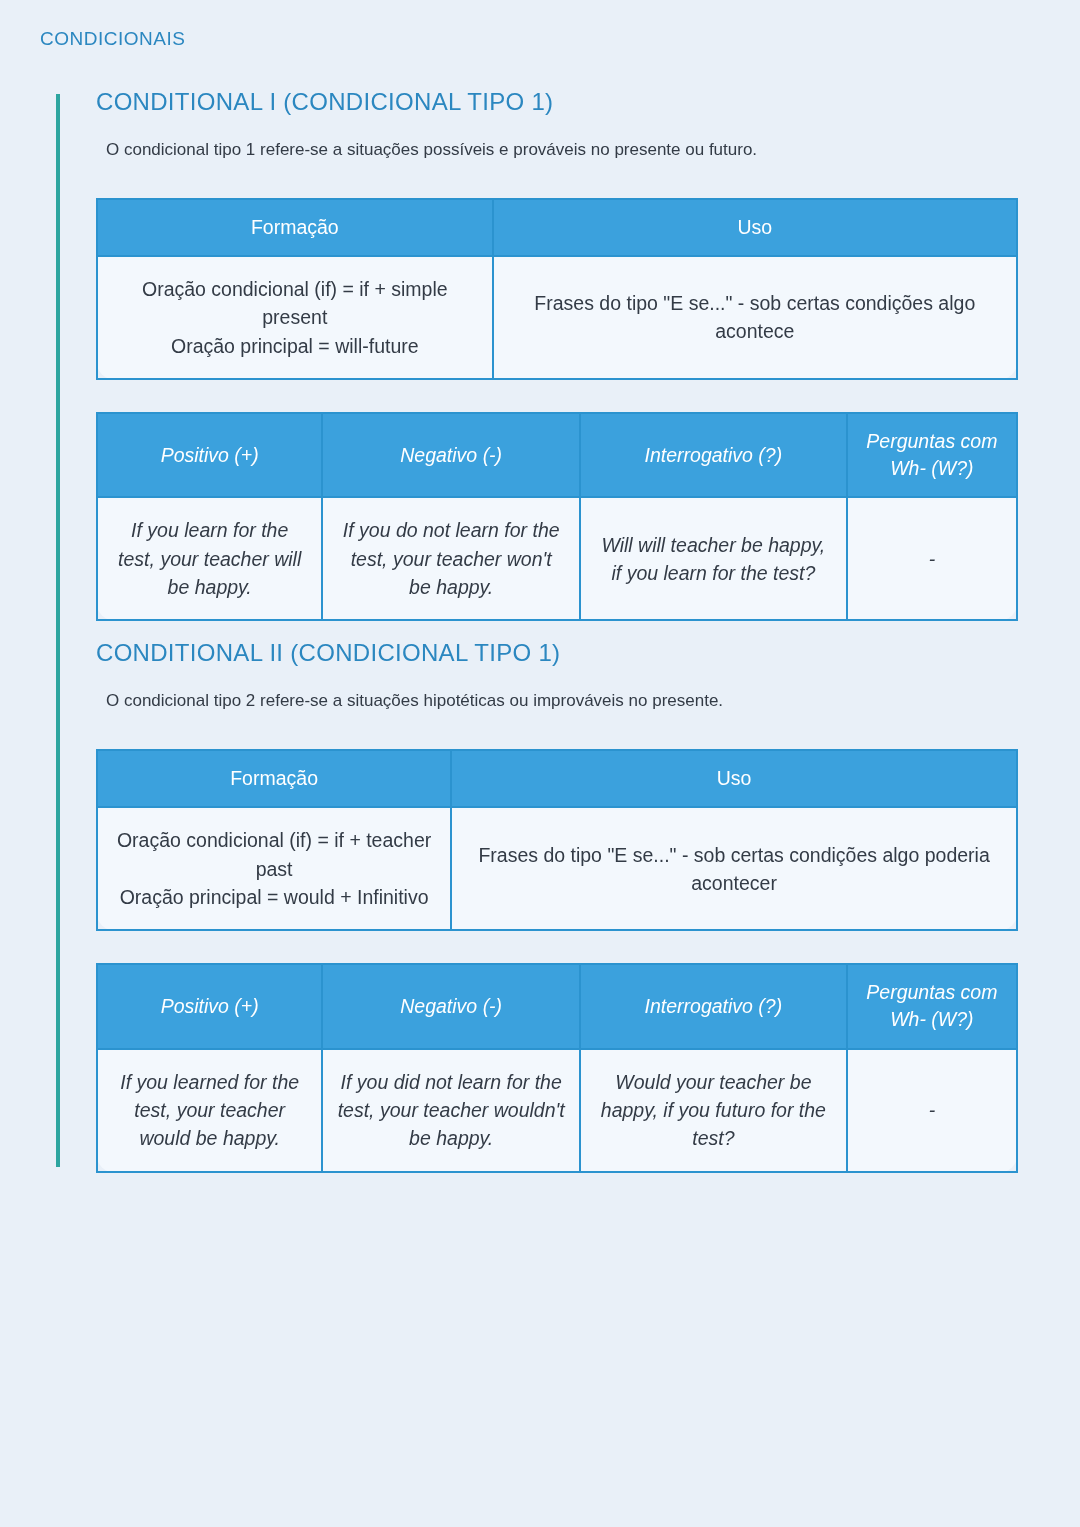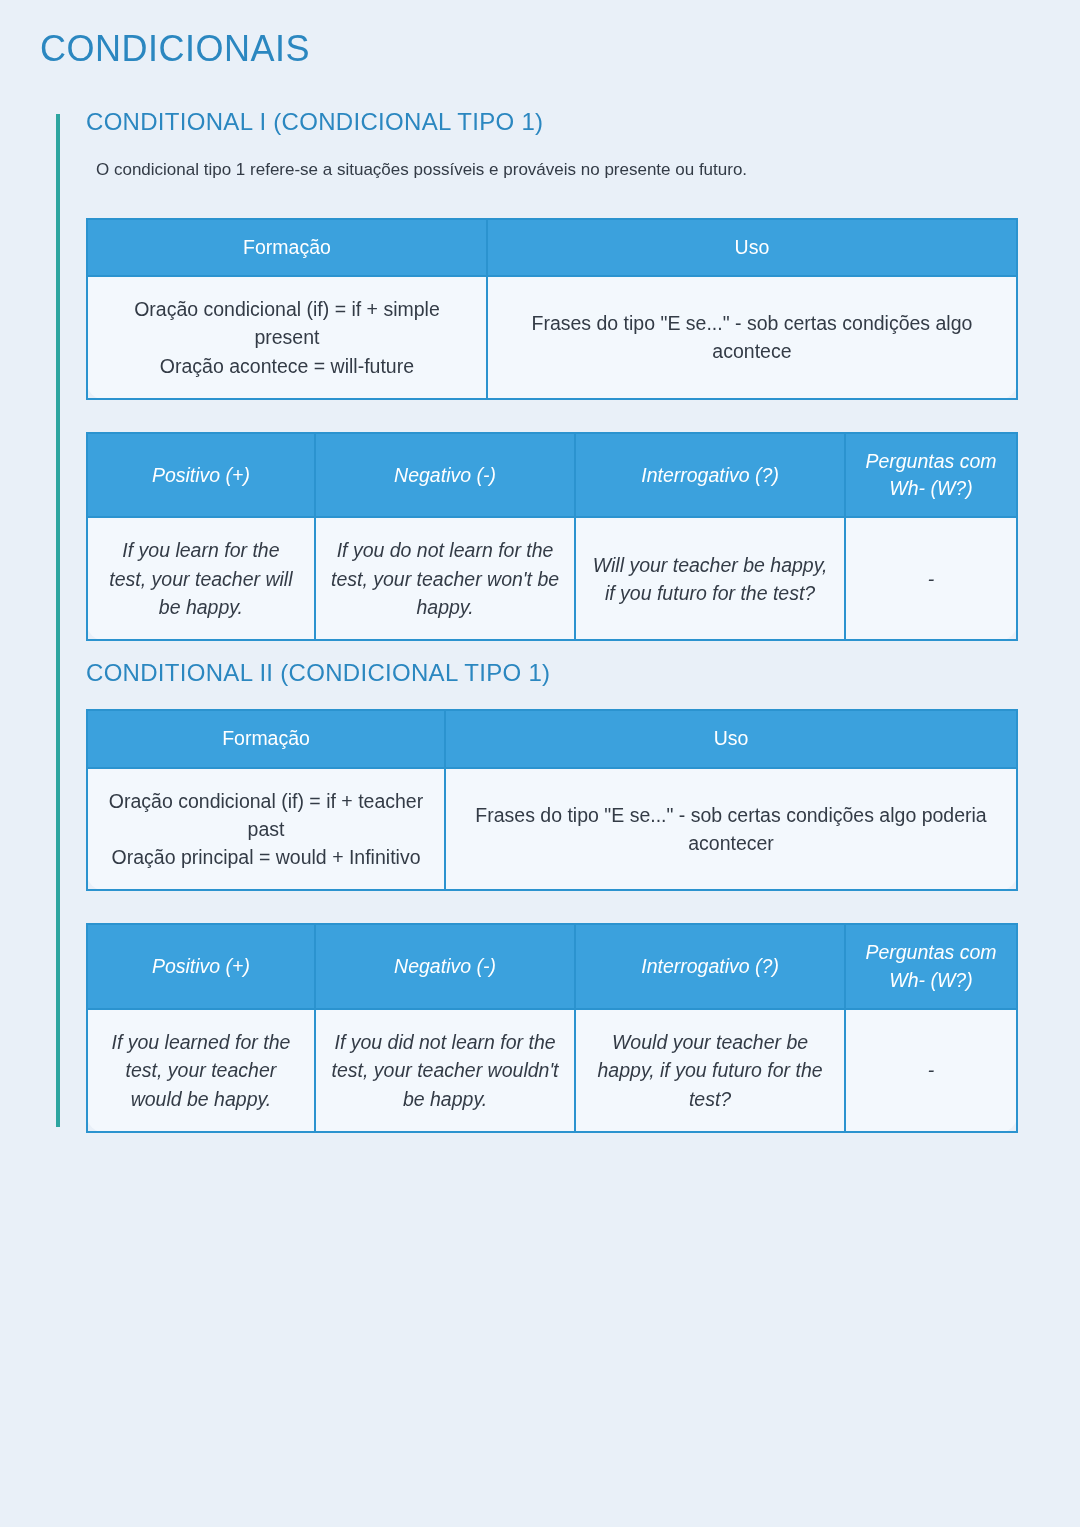--- a/index.html
+++ b/index.html
@@ -6,30 +6,30 @@
   html, body { margin: 0; padding: 0; }
   body {
     width: 1080px;
     min-height: 1527px;
     background: var(--page-bg, #e9f0f8);
     font-family: "Liberation Sans", "DejaVu Sans", sans-serif;
     color: var(--text-dark, #333b46);
   }
   .page { padding-top: 16px; }
   .page-title {
-    font-size: 36px;
+    font-size: 19px;
     font-weight: 400;
     letter-spacing: 0.5px;
     color: var(--accent-blue, #2b87c0);
     margin: 12px 0 38px 40px;
   }
   .content {
     position: relative;
     margin: 0 62px 0 56px;
-    padding-left: 30px;
+    padding-left: 40px;
   }
   .accent-line {
     position: absolute;
     left: 0;
     top: 6px;
     bottom: 6px;
     width: 4px;
     background: var(--teal-accent, #2da5a0);
   }
   .section-heading {
@@ -98,49 +98,50 @@
         <thead>
           <tr>
             <th>Formação</th>
             <th>Uso</th>
           </tr>
         </thead>
         <tbody>
           <tr>
             <td>
               <div>Oração condicional (if) = if + simple present</div>
-              <div>Oração acontece = will-future</div>
+              <div>Oração principal = will-future</div>
             </td>
             <td class="use-cell">Frases do tipo "E se..." - sob certas condições algo acontece</td>
           </tr>
         </tbody>
       </table>
 
       <table class="examples-table">
         <thead>
           <tr>
             <th>Positivo (+)</th>
             <th>Negativo (-)</th>
             <th>Interrogativo (?)</th>
             <th>Perguntas com Wh- (W?)</th>
           </tr>
         </thead>
         <tbody>
           <tr>
             <td>If you learn for the test, your teacher will be happy.</td>
             <td>If you do not learn for the test, your teacher won't be happy.</td>
-            <td>Will your teacher be happy, if you futuro for the test?</td>
+            <td>Will will teacher be happy, if you learn for the test?</td>
             <td>-</td>
           </tr>
         </tbody>
       </table>
     </section>
 
     <section>
       <h2 class="section-heading">CONDITIONAL II (CONDICIONAL TIPO 1)</h2>
+      <p class="section-description">O condicional tipo 2 refere-se a situações hipotéticas ou improváveis no presente.</p>
 
       <table class="formation-table ft-2">
         <thead>
           <tr>
             <th>Formação</th>
             <th>Uso</th>
           </tr>
         </thead>
         <tbody>
           <tr>

